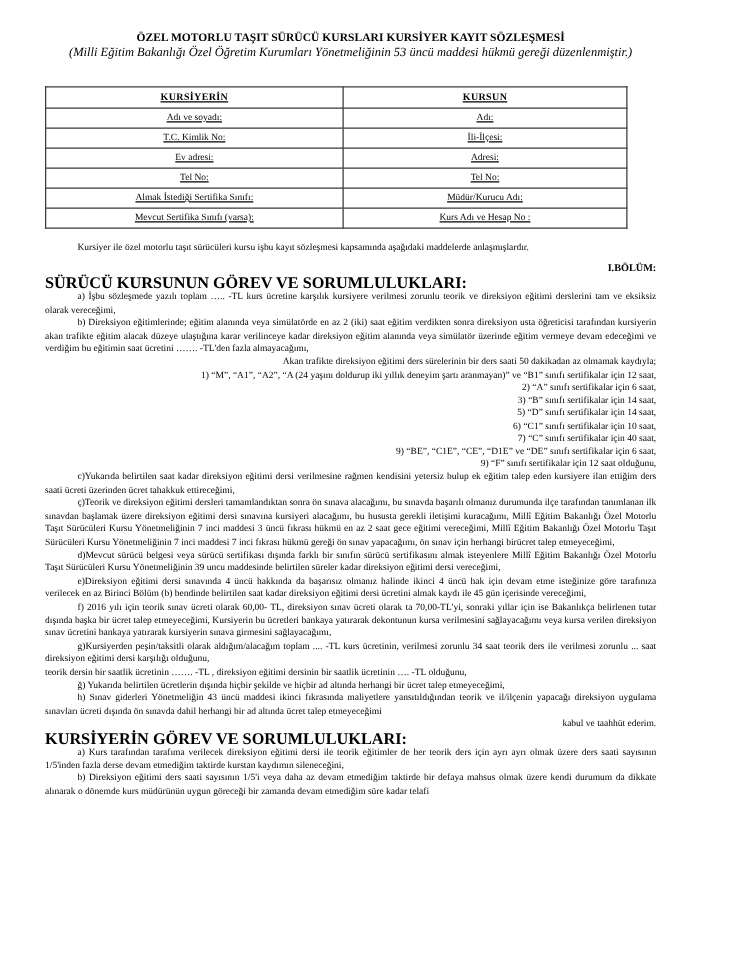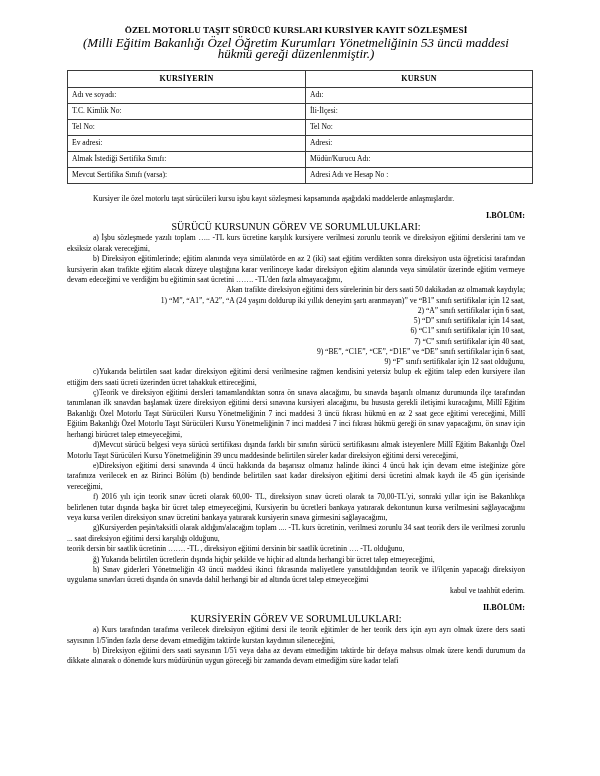--- a/index.html
+++ b/index.html
@@ -13,56 +13,57 @@
     height: 776px;
     font-family: "Liberation Serif", "DejaVu Serif", serif;
     color: #000000;
     overflow: hidden;
   }
   .page {
     position: relative;
     width: 592px;
     height: 776px;
     box-sizing: border-box;
-    padding: 24px 67px 0 67px;
+    padding: 24px 67px 0 36px;
   }
 
   
   .doc-title {
     text-align: center;
     font-weight: bold;
     font-size: 9.2px;
     line-height: 12px;
     letter-spacing: 0.05px;
     margin: 0;
   }
   .doc-subtitle {
     text-align: center;
     font-style: italic;
-    font-size: 13px;
+    font-size: 10px;
     line-height: 11px;
     margin: 1px 0 0 0;
   }
 
   
   .info-table {
     border-collapse: collapse;
     width: 465px;
-    margin: 11px 0 0 0;
+    margin: 21px 0 0 0;
     table-layout: fixed;
+    text-decoration: underline;
   }
   .info-table td, .info-table th {
     border: 1px solid #3a3a3a;
     padding: 1px 4px 2px 4px;
     font-size: 7.6px;
     line-height: 10px;
     height: 12px;
     vertical-align: middle;
     font-weight: normal;
-    text-align: left;
+    text-align: center;
   }
   .info-table th {
     font-weight: bold;
     text-align: center;
     font-size: 8px;
     height: 13px;
     letter-spacing: 0.3px;
   }
   .col-a { width: 238px; }
   .col-b { width: 227px; }
@@ -90,23 +91,23 @@
     text-align: right;
   }
   .section-head {
     text-align: right;
     font-weight: bold;
     font-size: 8.2px;
     line-height: 11px;
     margin: 6px 0 0 0;
   }
   .section-sub {
-    text-align: center;
-    font-weight: normal;
-    font-size: 10px;
+    text-align: left;
+    font-weight: bold;
+    font-size: 13px;
     line-height: 11px;
     margin: 0 0 1px 0;
   }
   ol.hours-list {
     list-style: none;
     margin: 0;
     padding: 0 0 0 26px;
   }
   ol.hours-list li {
     margin: 0;
@@ -140,70 +141,70 @@
     <tbody>
       <tr>
         <td>Adı ve soyadı:</td>
         <td>Adı:</td>
       </tr>
       <tr>
         <td>T.C. Kimlik No:</td>
         <td>İli-İlçesi:</td>
       </tr>
       <tr>
+        <td>Ev adresi:</td>
+        <td>Adresi:</td>
+      </tr>
+      <tr>
         <td>Tel No:</td>
         <td>Tel No:</td>
       </tr>
       <tr>
-        <td>Ev adresi:</td>
-        <td>Adresi:</td>
-      </tr>
-      <tr>
         <td>Almak İstediği Sertifika Sınıfı:</td>
         <td>Müdür/Kurucu Adı:</td>
       </tr>
       <tr>
         <td>Mevcut Sertifika Sınıfı (varsa):</td>
-        <td>Adresi Adı ve Hesap No :</td>
+        <td>Kurs Adı ve Hesap No :</td>
       </tr>
     </tbody>
   </table>
 
   <div class="body-text">
 
     <p class="para">Kursiyer ile özel motorlu taşıt sürücüleri kursu işbu kayıt sözleşmesi kapsamında aşağıdaki maddelerde anlaşmışlardır.</p>
 
     <div class="section-head">I.BÖLÜM:</div>
     <div class="section-sub">SÜRÜCÜ KURSUNUN GÖREV VE SORUMLULUKLARI:</div>
 
     <p class="para">a) İşbu sözleşmede yazılı toplam            ….. -TL kurs ücretine karşılık kursiyere verilmesi zorunlu teorik ve direksiyon eğitimi derslerini tam ve eksiksiz olarak vereceğimi,</p>
     <p class="para">b) Direksiyon eğitimlerinde; eğitim alanında veya simülatörde en az 2 (iki) saat eğitim verdikten sonra direksiyon usta öğreticisi tarafından kursiyerin akan trafikte eğitim alacak düzeye ulaştığına karar verilinceye kadar direksiyon eğitim alanında veya simülatör üzerinde eğitim vermeye devam edeceğimi ve verdiğim bu eğitimin saat ücretini ……. -TL'den fazla almayacağımı,</p>
     <p class="tight">Akan trafikte direksiyon eğitimi ders sürelerinin bir ders saati 50 dakikadan az olmamak kaydıyla;</p>
 
     <ol class="hours-list">
       <li>1) “M”, “A1”, “A2”, “A (24 yaşını doldurup iki yıllık deneyim şartı aranmayan)” ve “B1” sınıfı sertifikalar için 12 saat,</li>
       <li>2) “A” sınıfı sertifikalar için 6 saat,</li>
+      <li>3) “B” sınıfı sertifikalar için 14 saat,</li>
       <li>5) “D”  sınıfı sertifikalar için 14 saat,</li>
       <li>6) “C1” sınıfı sertifikalar için 10 saat,</li>
       <li>7) “C” sınıfı sertifikalar için 40 saat,</li>
       <li>9) “BE”, “C1E”,  “CE”,  “D1E” ve “DE” sınıfı sertifikalar için 6 saat,</li>
       <li>9) “F” sınıfı sertifikalar için 12 saat olduğunu,</li>
     </ol>
 
     <p class="para">c)Yukarıda belirtilen saat kadar direksiyon eğitimi dersi verilmesine rağmen kendisini yetersiz bulup ek eğitim talep eden kursiyere ilan ettiğim ders saati ücreti üzerinden ücret tahakkuk ettireceğimi,</p>
     <p class="para">ç)Teorik ve direksiyon eğitimi dersleri tamamlandıktan sonra ön sınava alacağımı, bu sınavda başarılı olmanız durumunda ilçe tarafından tanımlanan ilk sınavdan başlamak üzere direksiyon eğitimi dersi sınavına kursiyeri alacağımı, bu hususta gerekli iletişimi kuracağımı, Millî Eğitim Bakanlığı Özel Motorlu Taşıt Sürücüleri Kursu Yönetmeliğinin 7 inci maddesi 3 üncü fıkrası hükmü en az 2 saat gece eğitimi vereceğimi, Millî Eğitim Bakanlığı Özel Motorlu Taşıt Sürücüleri Kursu Yönetmeliğinin 7 inci maddesi 7 inci fıkrası hükmü gereği ön sınav yapacağımı, ön sınav için herhangi birücret talep etmeyeceğimi,</p>
     <p class="para">d)Mevcut sürücü belgesi veya sürücü sertifikası dışında farklı bir sınıfın sürücü sertifikasını almak isteyenlere Millî Eğitim Bakanlığı Özel Motorlu Taşıt Sürücüleri Kursu Yönetmeliğinin 39 uncu maddesinde belirtilen süreler kadar direksiyon eğitimi dersi vereceğimi,</p>
     <p class="para">e)Direksiyon eğitimi dersi sınavında 4 üncü hakkında da başarısız olmanız halinde ikinci 4 üncü hak için devam etme isteğinize göre tarafınıza verilecek en az Birinci Bölüm (b) bendinde belirtilen saat kadar direksiyon eğitimi dersi ücretini almak kaydı ile 45 gün içerisinde vereceğimi,</p>
     <p class="para">f) 2016 yılı için teorik sınav ücreti olarak 60,00- TL, direksiyon sınav ücreti olarak ta 70,00-TL'yi, sonraki yıllar için ise Bakanlıkça belirlenen tutar dışında başka bir ücret talep etmeyeceğimi, Kursiyerin bu ücretleri bankaya yatırarak dekontunun kursa verilmesini sağlayacağımı veya kursa verilen direksiyon sınav ücretini bankaya yatırarak kursiyerin sınava girmesini sağlayacağımı,</p>
     <p class="para">g)Kursiyerden peşin/taksitli olarak aldığım/alacağım toplam .... -TL kurs ücretinin, verilmesi zorunlu 34 saat teorik ders ile verilmesi zorunlu ... saat direksiyon eğitimi dersi karşılığı olduğunu,</p>
     <p class="para-noindent">teorik dersin bir saatlik ücretinin ……. -TL , direksiyon eğitimi dersinin bir saatlik ücretinin ….        -TL olduğunu,</p>
     <p class="para">ğ) Yukarıda belirtilen ücretlerin dışında hiçbir şekilde ve hiçbir ad altında herhangi bir ücret talep etmeyeceğimi,</p>
     <p class="para">h) Sınav giderleri Yönetmeliğin 43 üncü maddesi ikinci fıkrasında maliyetlere yansıtıldığından teorik ve il/ilçenin yapacağı direksiyon uygulama sınavları ücreti dışında ön sınavda dahil  herhangi bir ad altında ücret talep etmeyeceğimi</p>
     <p class="tight">kabul ve taahhüt ederim.</p>
 
-    <div class="section-head">II.BÖLÜM:</div>
     <div class="section-sub">KURSİYERİN GÖREV VE SORUMLULUKLARI:</div>
 
     <p class="para">a) Kurs tarafından tarafıma verilecek direksiyon eğitimi dersi ile teorik eğitimler de her teorik ders için ayrı ayrı olmak üzere ders saati sayısının 1/5'inden fazla derse devam etmediğim taktirde kurstan kaydımın sileneceğini,</p>
     <p class="para">b) Direksiyon eğitimi ders saati  sayısının 1/5'i veya daha az devam etmediğim taktirde bir defaya mahsus olmak üzere kendi durumum da dikkate alınarak o dönemde kurs müdürünün uygun göreceği bir zamanda devam etmediğim süre kadar telafi</p>
 
   </div>
 </div>
 
 </body></html>

